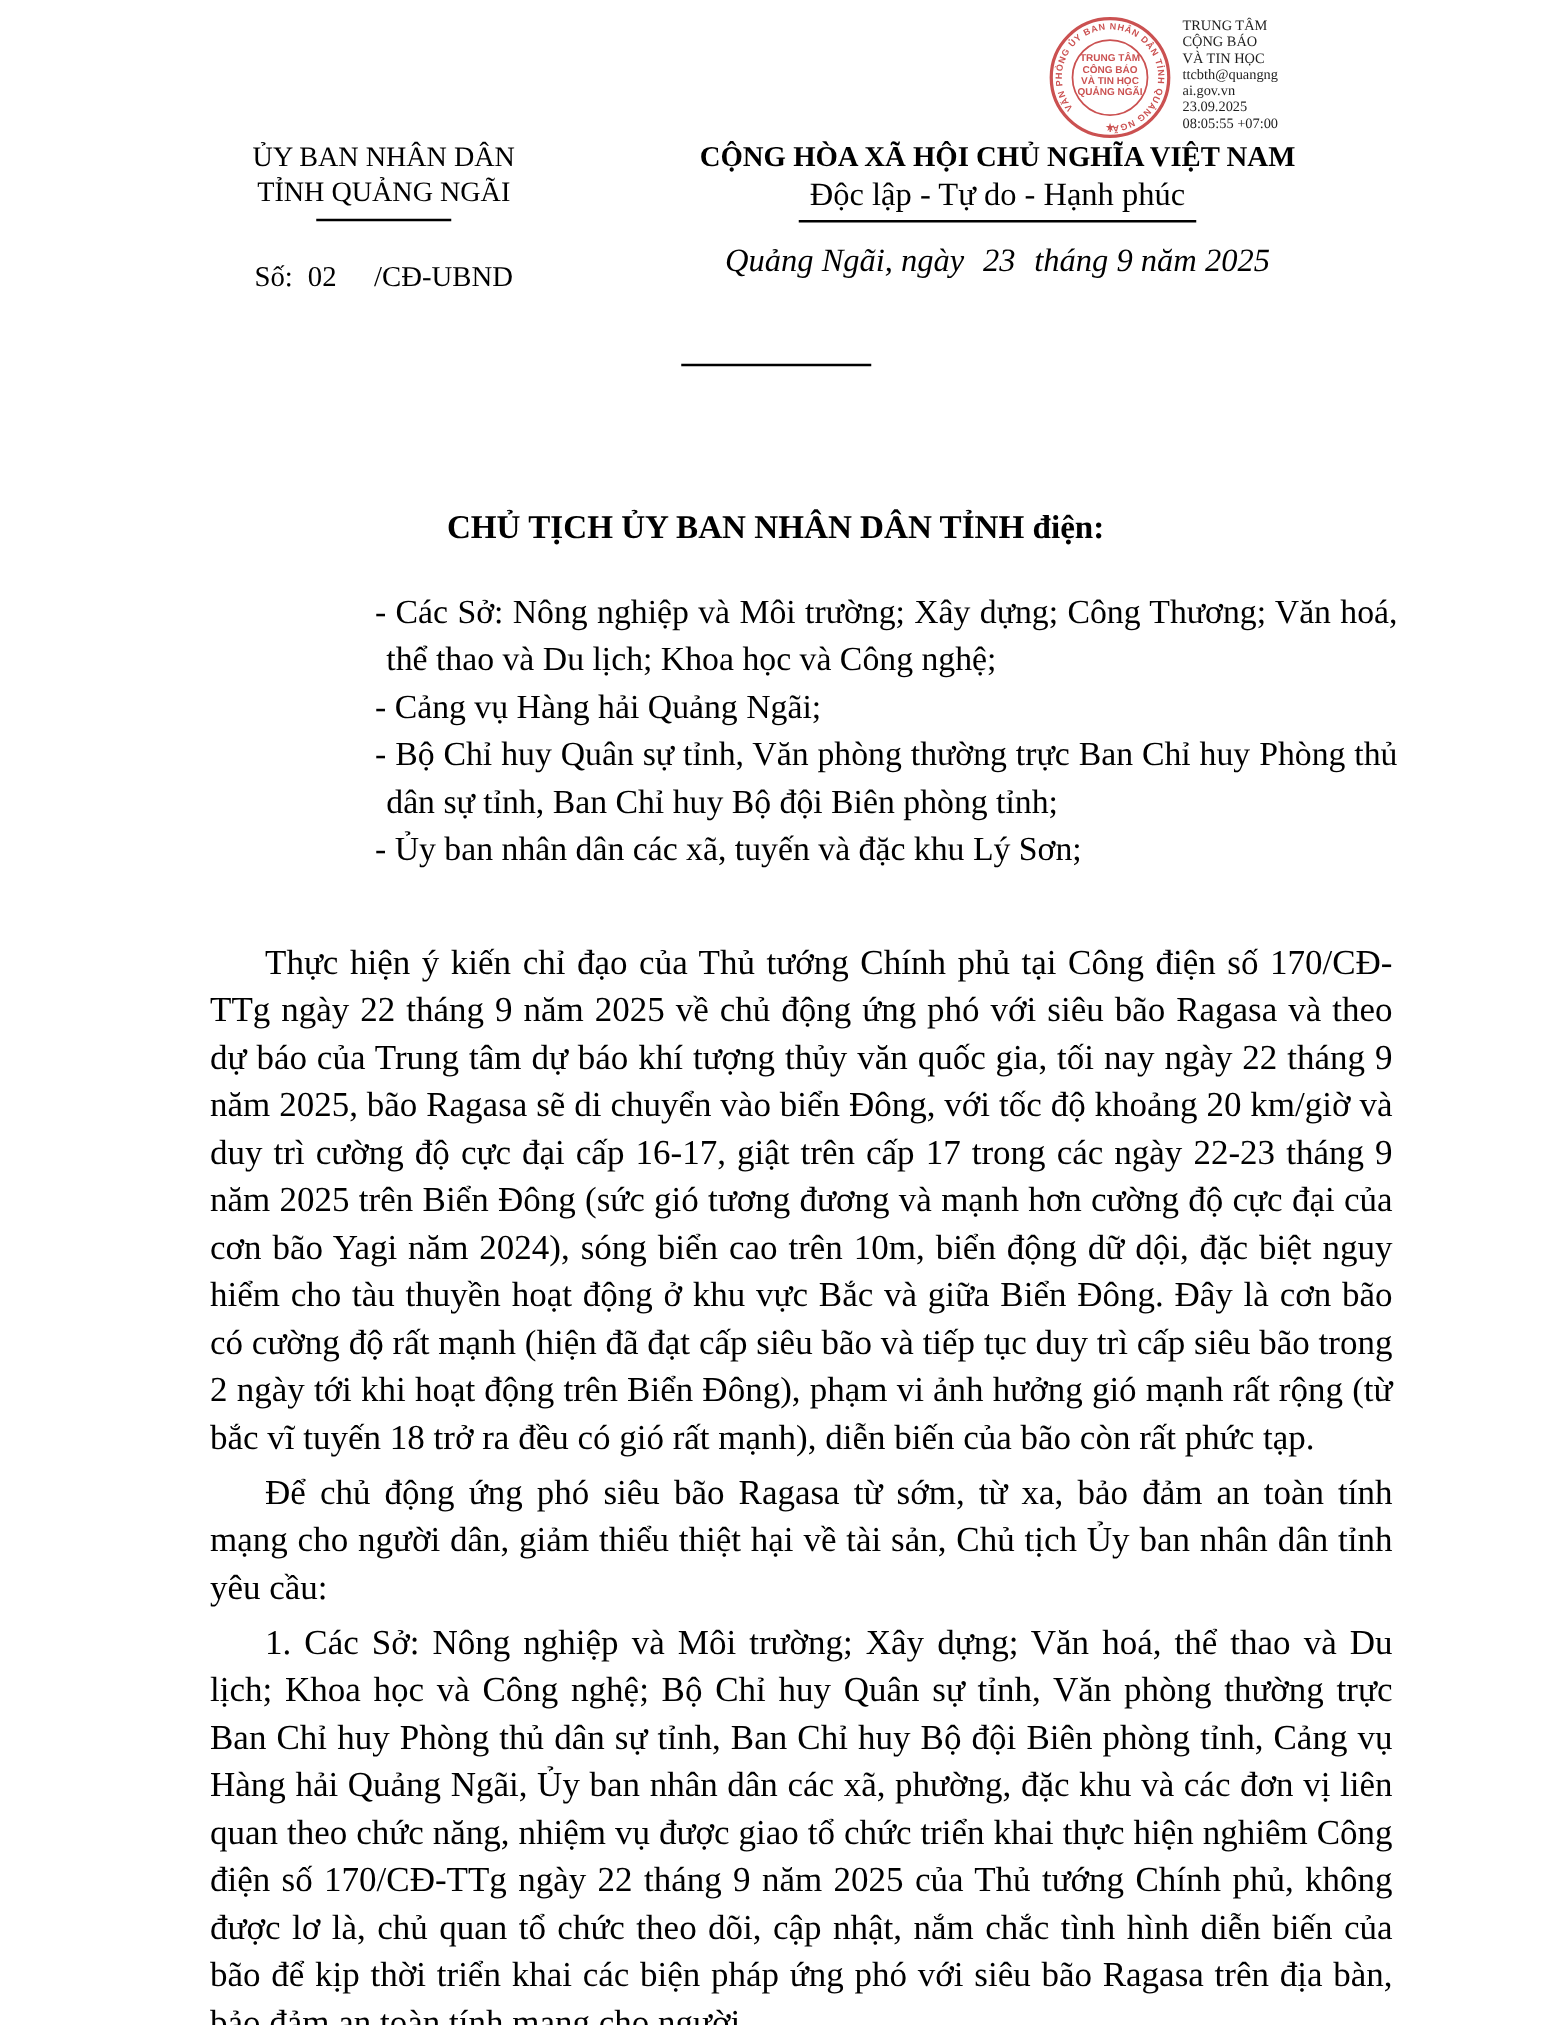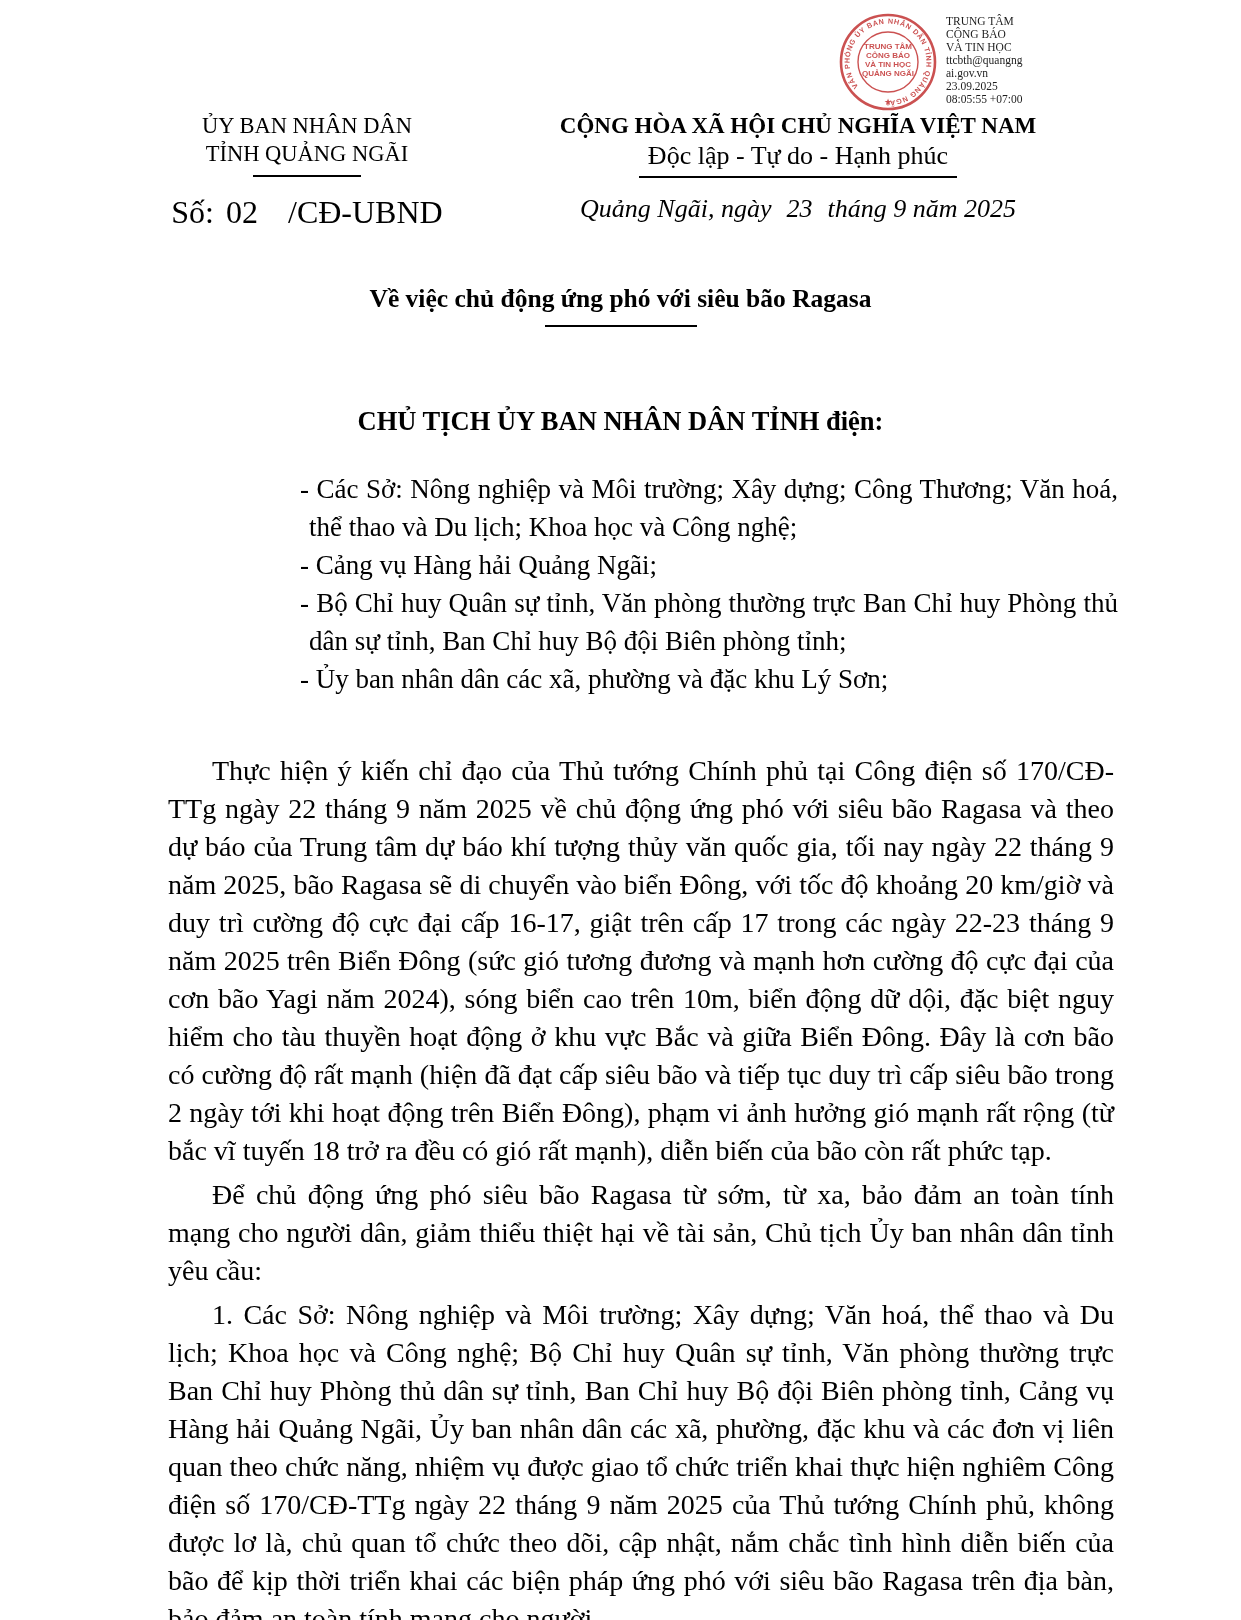--- a/index.html
+++ b/index.html
@@ -21,21 +21,21 @@
   }
   
   .header-left  { position:absolute; top:112px; left:128px; width:358px; text-align:center; }
   .header-right { position:absolute; top:112px; left:478px; width:640px; text-align:center; }
   .org-line   { font-weight:normal; font-size:22.5px; line-height:28px; }
   .nat-line1  { font-weight:bold; font-size:23px;  line-height:28px; }
   .nat-line2  { font-weight:normal; font-size:26px;  line-height:30px; margin-top:1px; }
   .rule { border-top:2px solid #000; height:0; }
   .rule-left  { width:108px; margin:7px auto 0; }
   .rule-right { width:318px; margin:5px auto 0; }
-  .number-line { margin-top:17px; font-size:32px; }
+  .number-line { margin-top:32px; font-size:23px; }
   .number-line .gap1 { display:inline-block; width:12px; }
   .number-line .gap2 { display:inline-block; width:30px; }
   .date-line { margin-top:16px; font-style:italic; font-size:26px;text-align:center; }
   .date-line .gap { display:inline-block; width:15px; }
   
   .title-block { position:absolute; top:281px; left:0; width:100%; text-align:center; }
   .doc-type { font-weight:bold; font-size:27px; line-height:32px; }
   .doc-subject { font-weight:bold; font-size:25.5px; line-height:32px; margin-top:2px; }
   .rule-title { width:152px; margin:10px auto 0; }
   .addressee-heading {
@@ -100,31 +100,30 @@
   <div class="header-right">
     <div class="nat-line1">CỘNG HÒA XÃ HỘI CHỦ NGHĨA VIỆT NAM</div>
     <div class="nat-line2">Độc lập - Tự do - Hạnh phúc</div>
     <div class="rule rule-right"></div>
     <div class="date-line">
       <span>Quảng Ngãi, ngày</span><span class="gap"></span><span>23</span><span class="gap"></span><span>tháng 9 năm 2025</span>
     </div>
   </div>
 
   <div class="title-block">
-    <div class="doc-subject">Về việc chủ động ứng phó với siêu bão Ragasa</div>
     <div class="rule rule-title"></div>
   </div>
 
   <div class="addressee-heading">CHỦ TỊCH ỦY BAN NHÂN DÂN TỈNH điện:</div>
 
   <div class="recipients">
     <div class="recipient">- Các Sở: Nông nghiệp và Môi trường; Xây dựng; Công Thương; Văn hoá, thể thao và Du lịch; Khoa học và Công nghệ;</div>
     <div class="recipient">- Cảng vụ Hàng hải Quảng Ngãi;</div>
     <div class="recipient">- Bộ Chỉ huy Quân sự tỉnh, Văn phòng thường trực Ban Chỉ huy Phòng thủ dân sự tỉnh, Ban Chỉ huy Bộ đội Biên phòng tỉnh;</div>
-    <div class="recipient">- Ủy ban nhân dân các xã, phường và đặc khu Lý Sơn;</div>
+    <div class="recipient">- Ủy ban nhân dân các xã, tuyến và đặc khu Lý Sơn;</div>
   </div>
 
   <div class="body-text">
     <p class="para">Thực hiện ý kiến chỉ đạo của Thủ tướng Chính phủ tại Công điện số 170/CĐ-TTg ngày 22 tháng 9 năm 2025 về chủ động ứng phó với siêu bão Ragasa và theo dự báo của Trung tâm dự báo khí tượng thủy văn quốc gia, tối nay ngày 22 tháng 9 năm 2025, bão Ragasa sẽ di chuyển vào biển Đông, với tốc độ khoảng 20 km/giờ và duy trì cường độ cực đại cấp 16-17, giật trên cấp 17 trong các ngày 22-23 tháng 9 năm 2025 trên Biển Đông (sức gió tương đương và mạnh hơn cường độ cực đại của cơn bão Yagi năm 2024), sóng biển cao trên 10m, biển động dữ dội, đặc biệt nguy hiểm cho tàu thuyền hoạt động ở khu vực Bắc và giữa Biển Đông. Đây là cơn bão có cường độ rất mạnh (hiện đã đạt cấp siêu bão và tiếp tục duy trì cấp siêu bão trong 2 ngày tới khi hoạt động trên Biển Đông), phạm vi ảnh hưởng gió mạnh rất rộng (từ bắc vĩ tuyến 18 trở ra đều có gió rất mạnh), diễn biến của bão còn rất phức tạp.</p>
     <p class="para">Để chủ động ứng phó siêu bão Ragasa từ sớm, từ xa, bảo đảm an toàn tính mạng cho người dân, giảm thiểu thiệt hại về tài sản, Chủ tịch Ủy ban nhân dân tỉnh yêu cầu:</p>
     <p class="para">1. Các Sở: Nông nghiệp và Môi trường; Xây dựng; Văn hoá, thể thao và Du lịch; Khoa học và Công nghệ; Bộ Chỉ huy Quân sự tỉnh, Văn phòng thường trực Ban Chỉ huy Phòng thủ dân sự tỉnh, Ban Chỉ huy Bộ đội Biên phòng tỉnh, Cảng vụ Hàng hải Quảng Ngãi, Ủy ban nhân dân các xã, phường, đặc khu và các đơn vị liên quan theo chức năng, nhiệm vụ được giao tổ chức triển khai thực hiện nghiêm Công điện số 170/CĐ-TTg ngày 22 tháng 9 năm 2025 của Thủ tướng Chính phủ, không được lơ là, chủ quan tổ chức theo dõi, cập nhật, nắm chắc tình hình diễn biến của bão để kịp thời triển khai các biện pháp ứng phó với siêu bão Ragasa trên địa bàn, bảo đảm an toàn tính mạng cho người</p>
   </div>
 
 </div>
 

